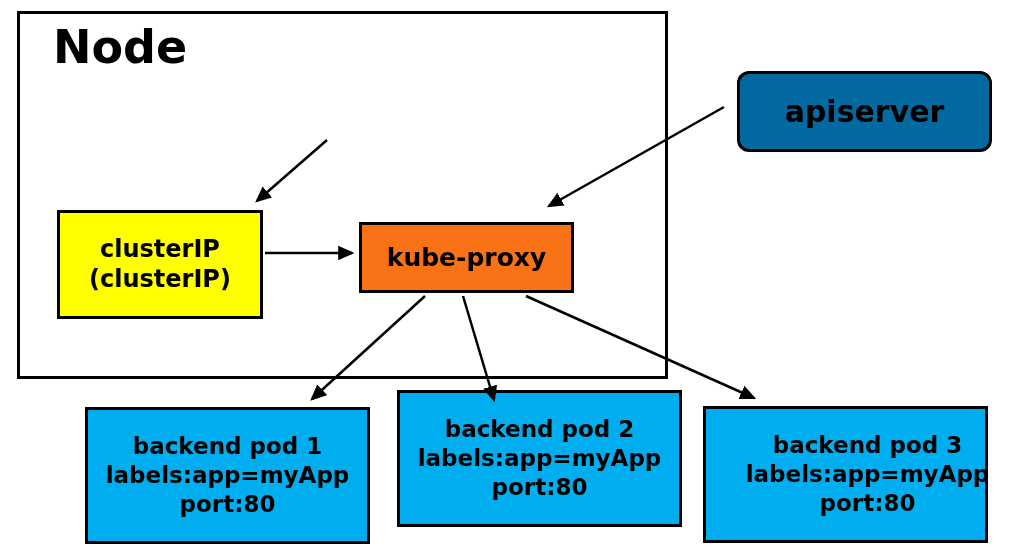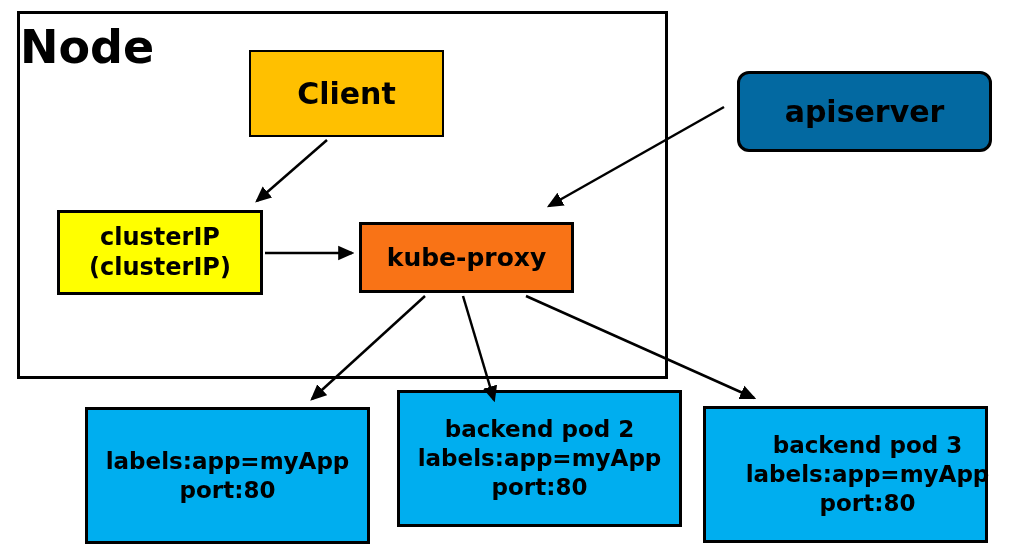--- a/index.html
+++ b/index.html
@@ -27,41 +27,41 @@
   #node-container {
     left: 17px; top: 11px;
     width: 651px; height: 368px;
     border: 3px solid #000000;
     background: #ffffff;
     align-items: flex-start;
     justify-content: flex-start;
   }
   #node-label {
     position: absolute;
-    left: 20px; top: 20px;
+    left: 53px; top: 20px;
     font-size: 46px;
     font-weight: bold;
     color: #000000;
     letter-spacing: 0px;
   }
   #client-box {
     left: 249px; top: 50px;
     width: 195px; height: 87px;
     border-width: 2px;
     font-size: 30px;
   }
   #apiserver-box {
     left: 737px; top: 71px;
     width: 255px; height: 81px;
     background: #ffffff;
     font-size: 30px;
   }
   #clusterip-box {
     left: 57px; top: 210px;
-    width: 206px; height: 85px;
+    width: 206px; height: 109px;
     font-size: 24px;
     line-height: 1.22;
   }
   #kubeproxy-box {
     left: 359px; top: 222px;
     width: 215px; height: 71px;
     font-size: 25px;
   }
   .pod-box {
     width: 285px; height: 137px;
@@ -81,41 +81,39 @@
   #edges-svg line { stroke: #000000; stroke-width: 2.5; }
 </style>
 </head>
 <body>
 
 <div id="canvas">
 
   <div class="box" id="node-container" style="background-color: rgb(255, 255, 255);"></div>
   <div id="node-label">Node</div>
 
-  <div class="box" id="client-box" style="background-color: rgb(255, 192, 0);">
-    <span>Client</span>
-  </div>
 
   <div class="box" id="apiserver-box" style="background-color: #0369a1; border-radius: 12px;">
     <span>apiserver</span>
   </div>
 
   <div class="box" id="clusterip-box" style="background-color: rgb(255, 255, 0);">
     <div>
       <div>clusterIP</div>
       <div>(clusterIP)</div>
     </div>
   </div>
 
   <div class="box" id="kubeproxy-box" style="background-color: #f97316;">
     <span>kube-proxy</span>
   </div>
 
   <div class="box pod-box" id="pod1-box" style="background-color: rgb(0, 174, 239);">
     <div>
+      <div>backend pod 1</div>
       <div>labels:app=myApp</div>
       <div>port:80</div>
     </div>
   </div>
 
   <div class="box pod-box" id="pod2-box" style="background-color: rgb(0, 174, 239);">
     <div>
       <div>backend pod 2</div>
       <div>labels:app=myApp</div>
       <div>port:80</div>

